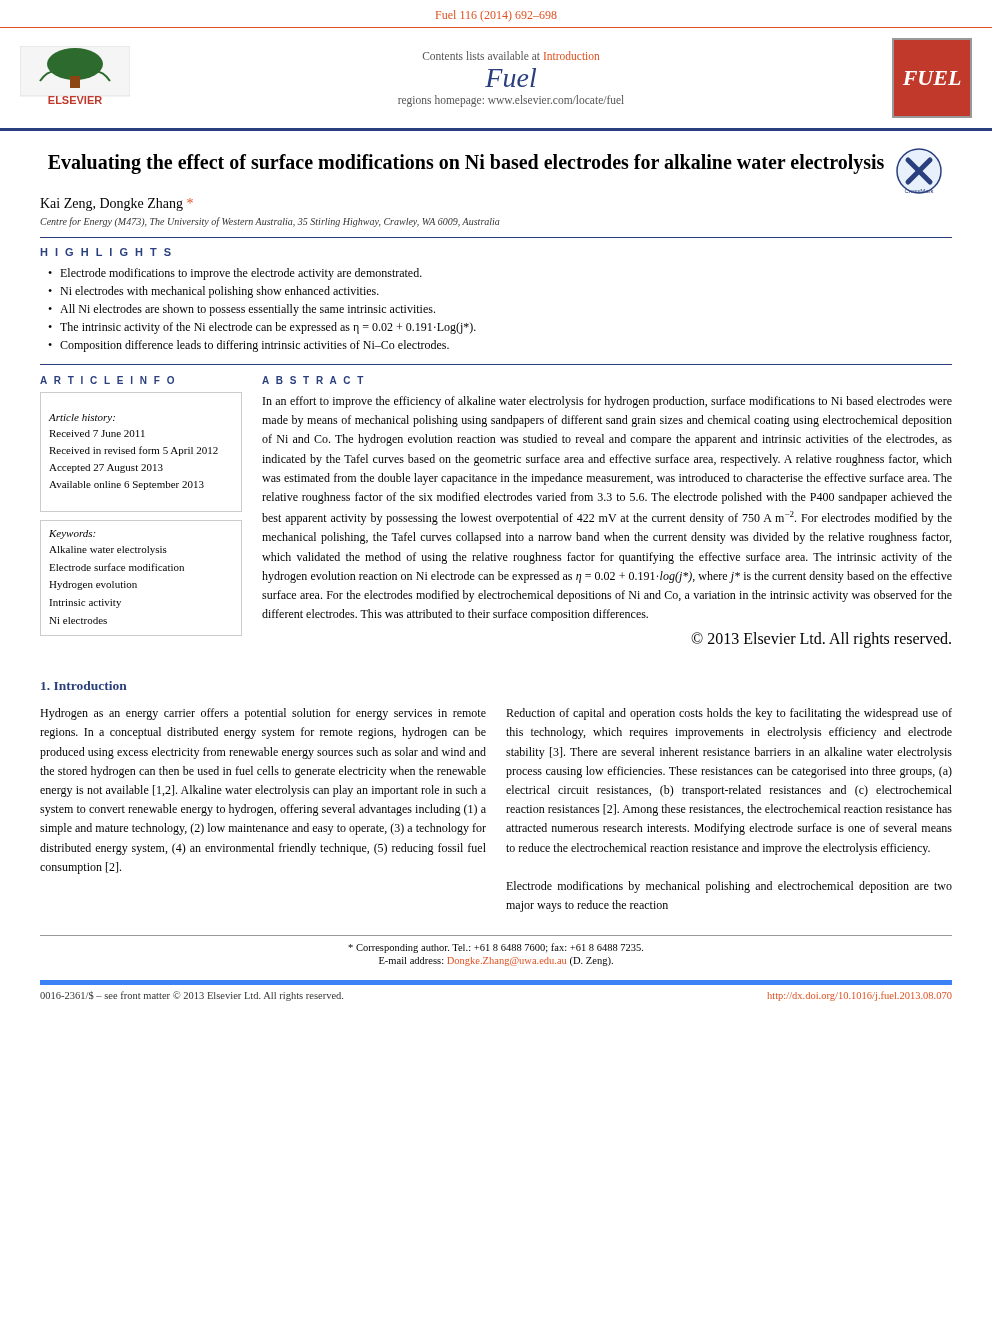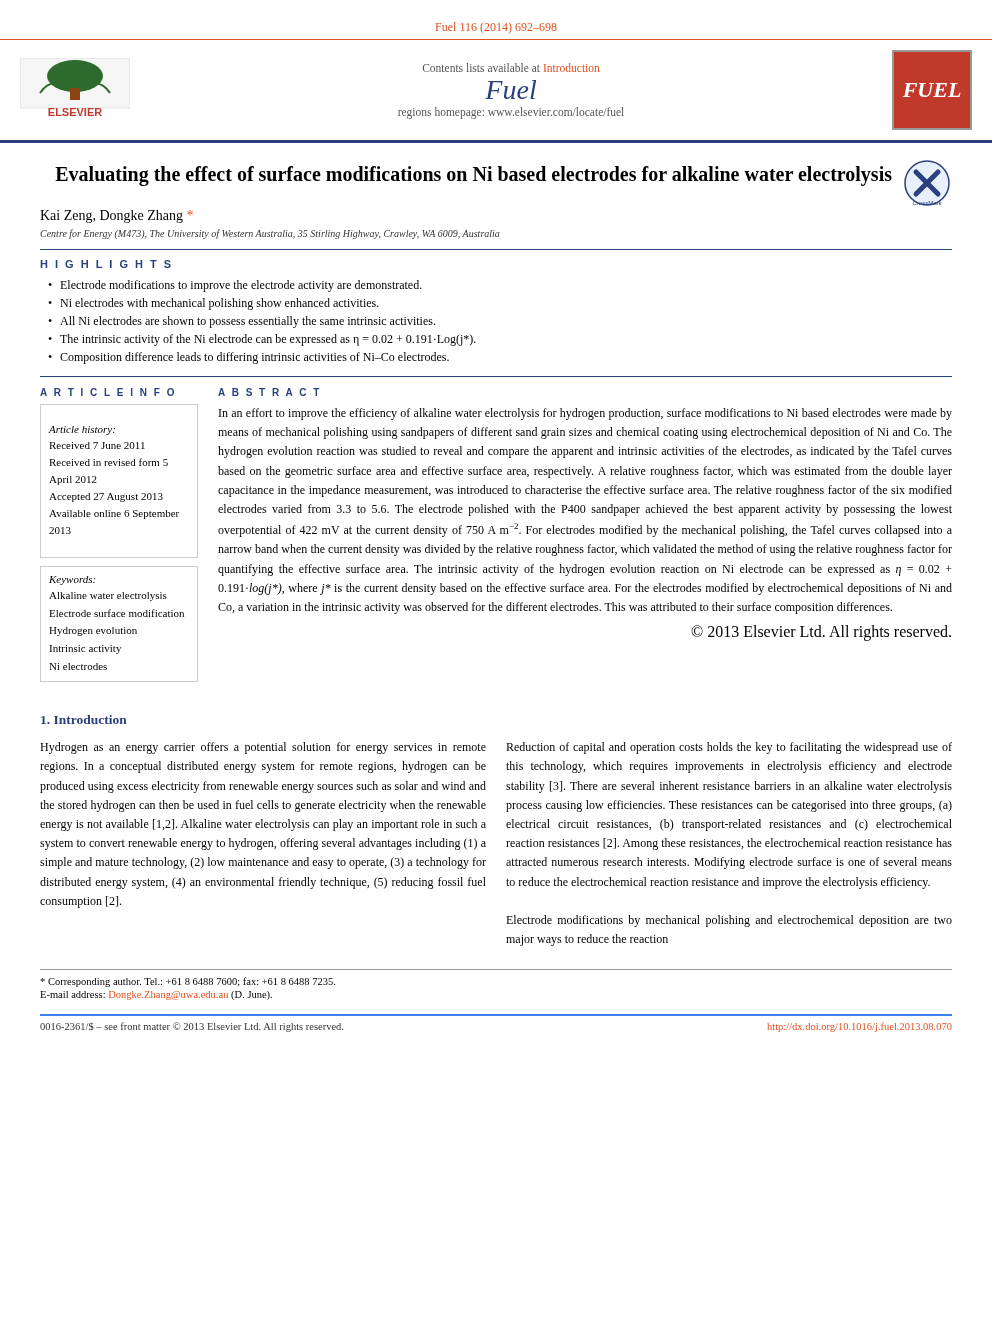--- a/index.html
+++ b/index.html
@@ -8,21 +8,21 @@
       font-family: 'Times New Roman', Times, serif;
       font-size: 13px;
       color: #000;
       width: 992px;
       min-height: 1323px;
     }
 
     
     .top-bar {
       text-align: center;
-      padding: 20px 0 4px;
+      padding: 8px 0 4px;
       font-size: 12px;
       color: #e05020;
       border-bottom: 1px solid #e05020;
       margin-bottom: 0;
     }
 
     
     .journal-header {
       display: flex;
       align-items: center;
@@ -78,21 +78,21 @@
       color: #000;
       line-height: 1.35;
       margin-bottom: 10px;
       padding-top: 8px;
     }
 
     
     .title-row {
       display: flex;
       align-items: flex-start;
-      justify-content: flex-end;
+      justify-content: center;
     }
     .crossmark {
       width: 50px;
       height: 50px;
       flex-shrink: 0;
       margin-left: 10px;
       margin-top: 5px;
     }
 
     
@@ -144,21 +144,21 @@
       left: 0;
     }
 
     
     .two-col {
       display: flex;
       gap: 20px;
       margin-top: 10px;
     }
     .left-col {
-      width: 158px;
+      width: 202px;
       flex-shrink: 0;
     }
     .right-col {
       flex: 1;
     }
 
     
     .info-section-title {
       font-size: 10px;
       letter-spacing: 2px;
@@ -244,29 +244,30 @@
 
     
     .footnote-area {
       border-top: 1px solid #999;
       margin-top: 20px;
       padding-top: 6px;
       font-size: 10.5px;
     }
     .footnote-area .fn-line {
       margin-bottom: 2px;
+      text-align: center;
     }
     .footnote-area a {
       color: #e05020;
       text-decoration: none;
     }
 
     
     .bottom-bar {
-      border-top: 2px solid #3b82f6;
+      border-top: 5px solid #3b82f6;
       margin-top: 14px;
       padding-top: 5px;
       font-size: 10.5px;
       color: #333;
       display: flex;
       justify-content: space-between;
     }
     .bottom-bar a {
       color: #e05020;
       text-decoration: none;
@@ -392,21 +393,21 @@
         Electrode modifications by mechanical polishing and electrochemical deposition are two major ways to reduce the reaction
       </div>
     </div>
   </div>
 
   <div class="footnote-area">
     <div class="fn-line">* Corresponding author. Tel.: +61 8 6488 7600; fax: +61 8 6488 7235.</div>
     <div class="fn-line">
       <span>E-mail address: </span>
       <a href="#">Dongke.Zhang@uwa.edu.au</a>
-      <span> (D. June).</span>
+      <span> (D. Zeng).</span>
     </div>
   </div>
 
   <div class="bottom-bar">
     <span>0016-2361/$ – see front matter © 2013 Elsevier Ltd. All rights reserved.</span>
     <a href="#">http://dx.doi.org/10.1016/j.fuel.2013.08.070</a>
   </div>
 
 </div>
 

